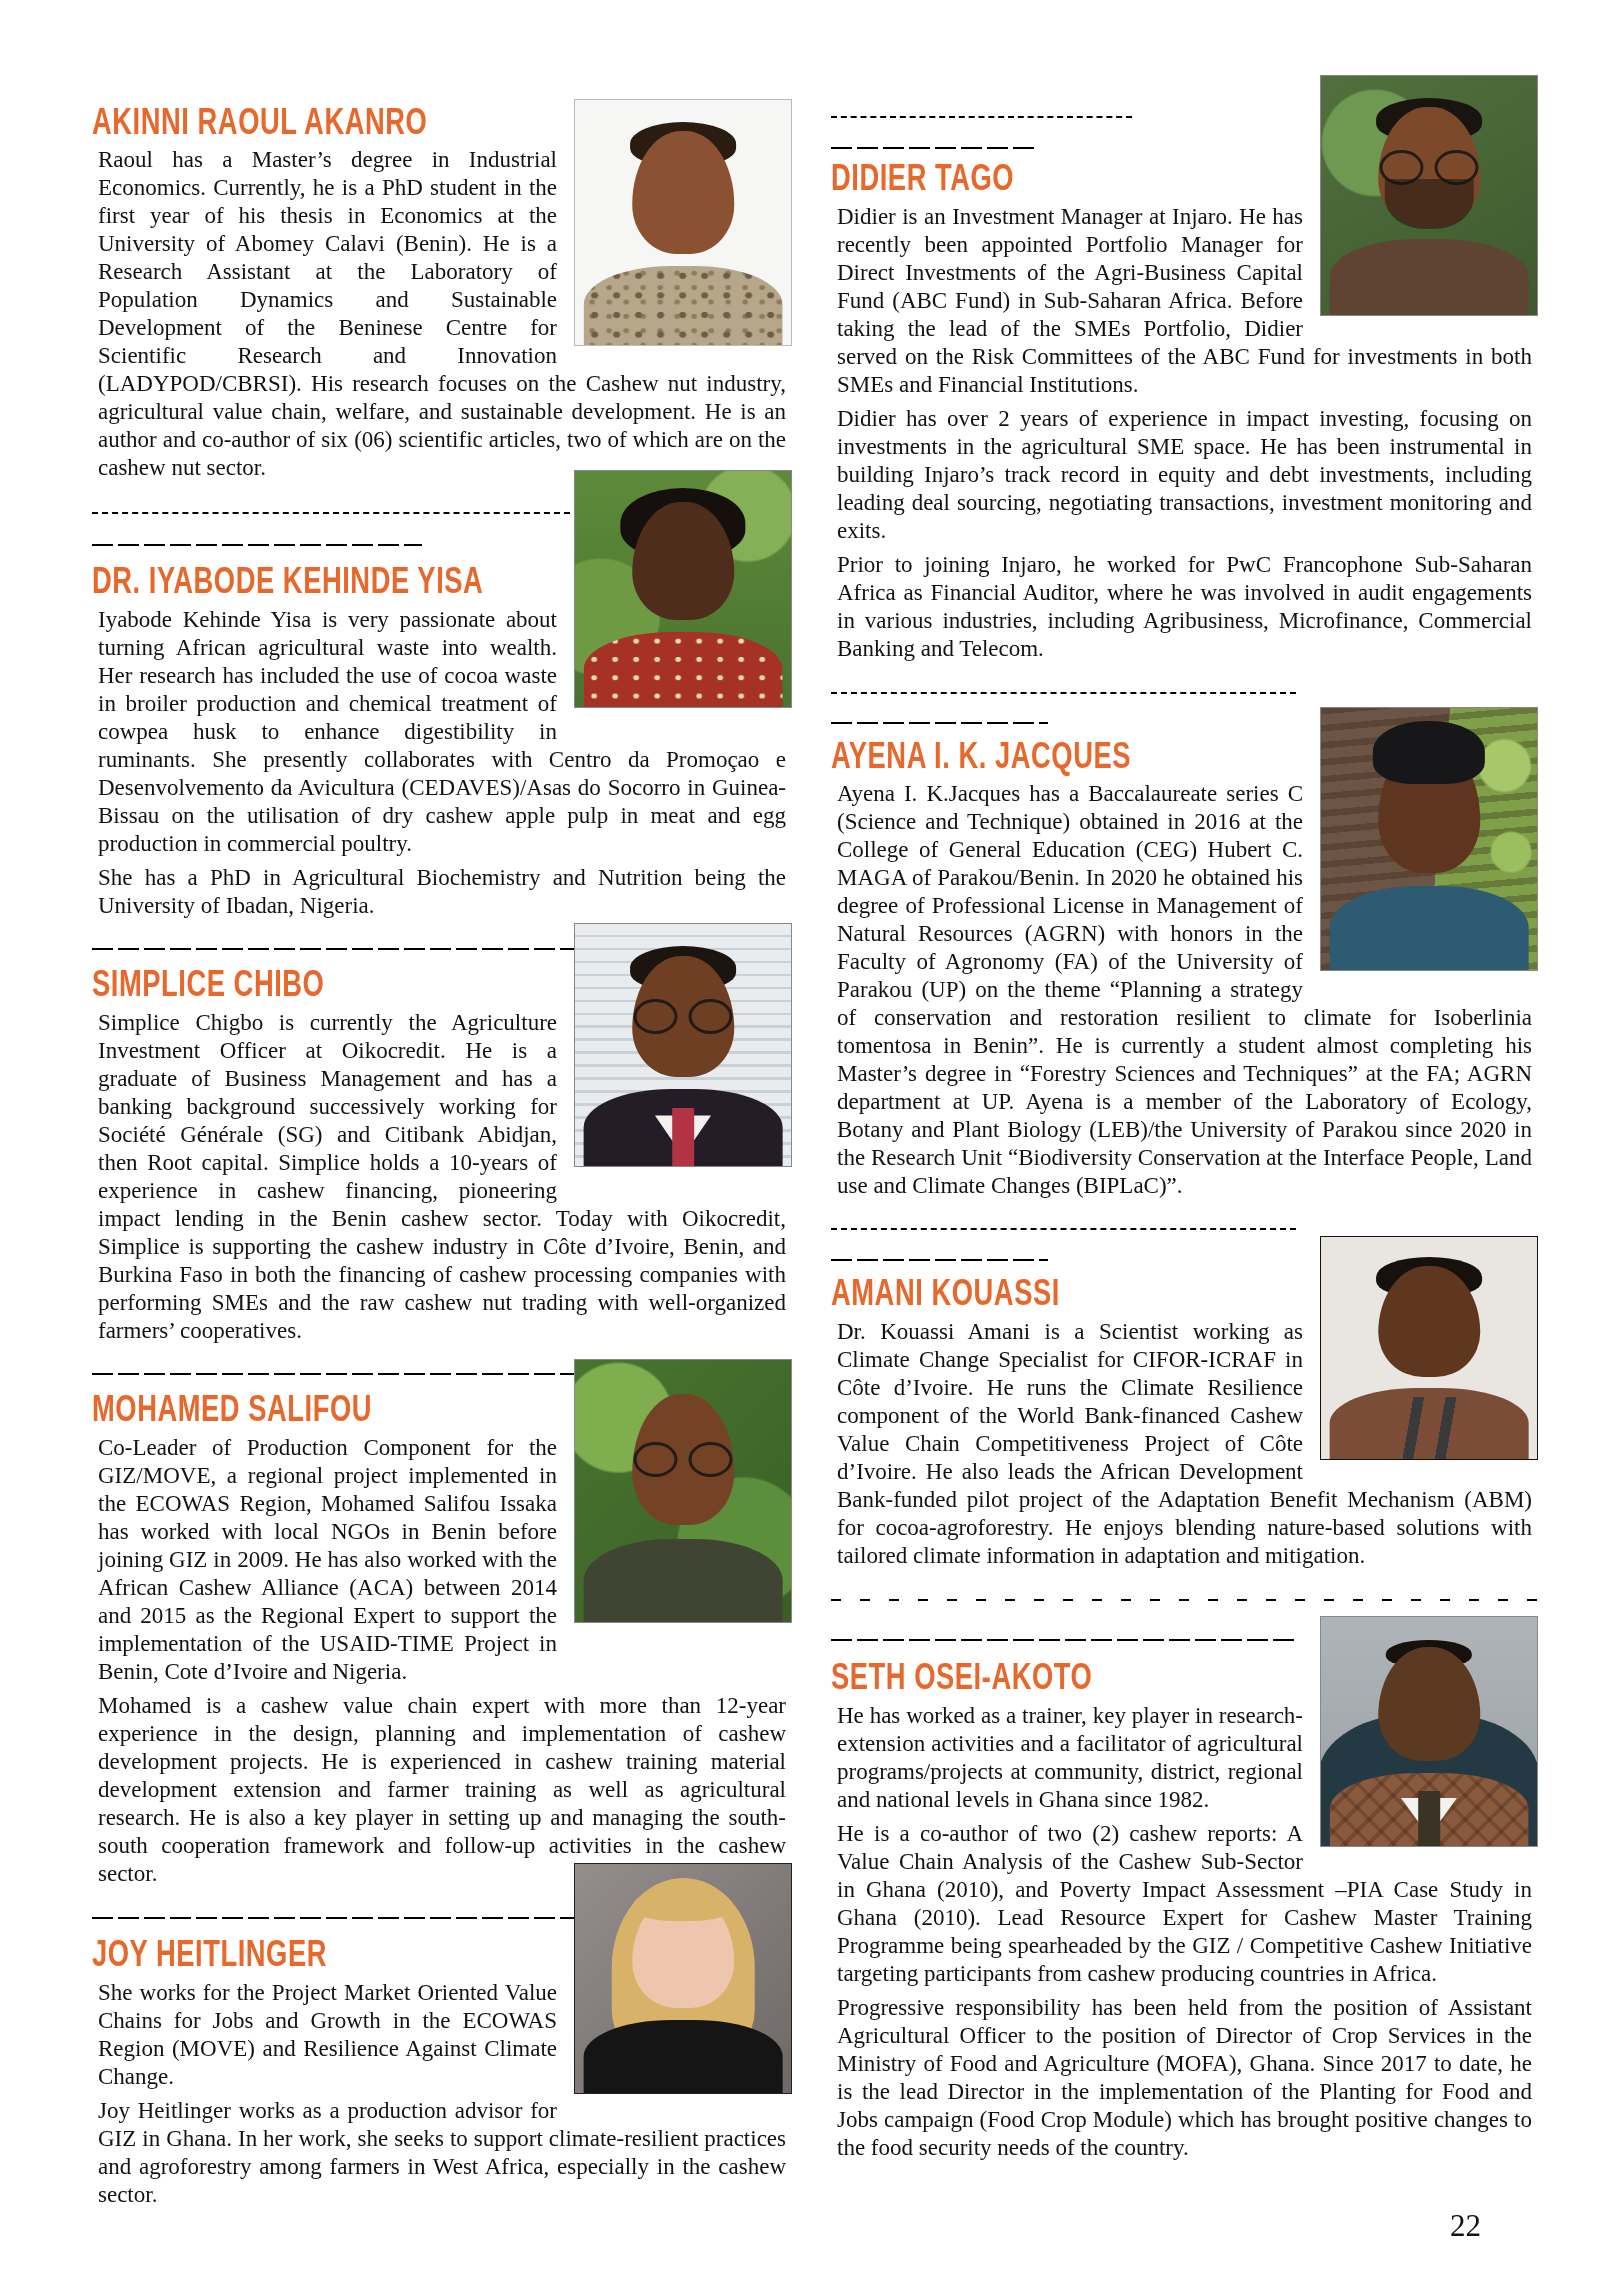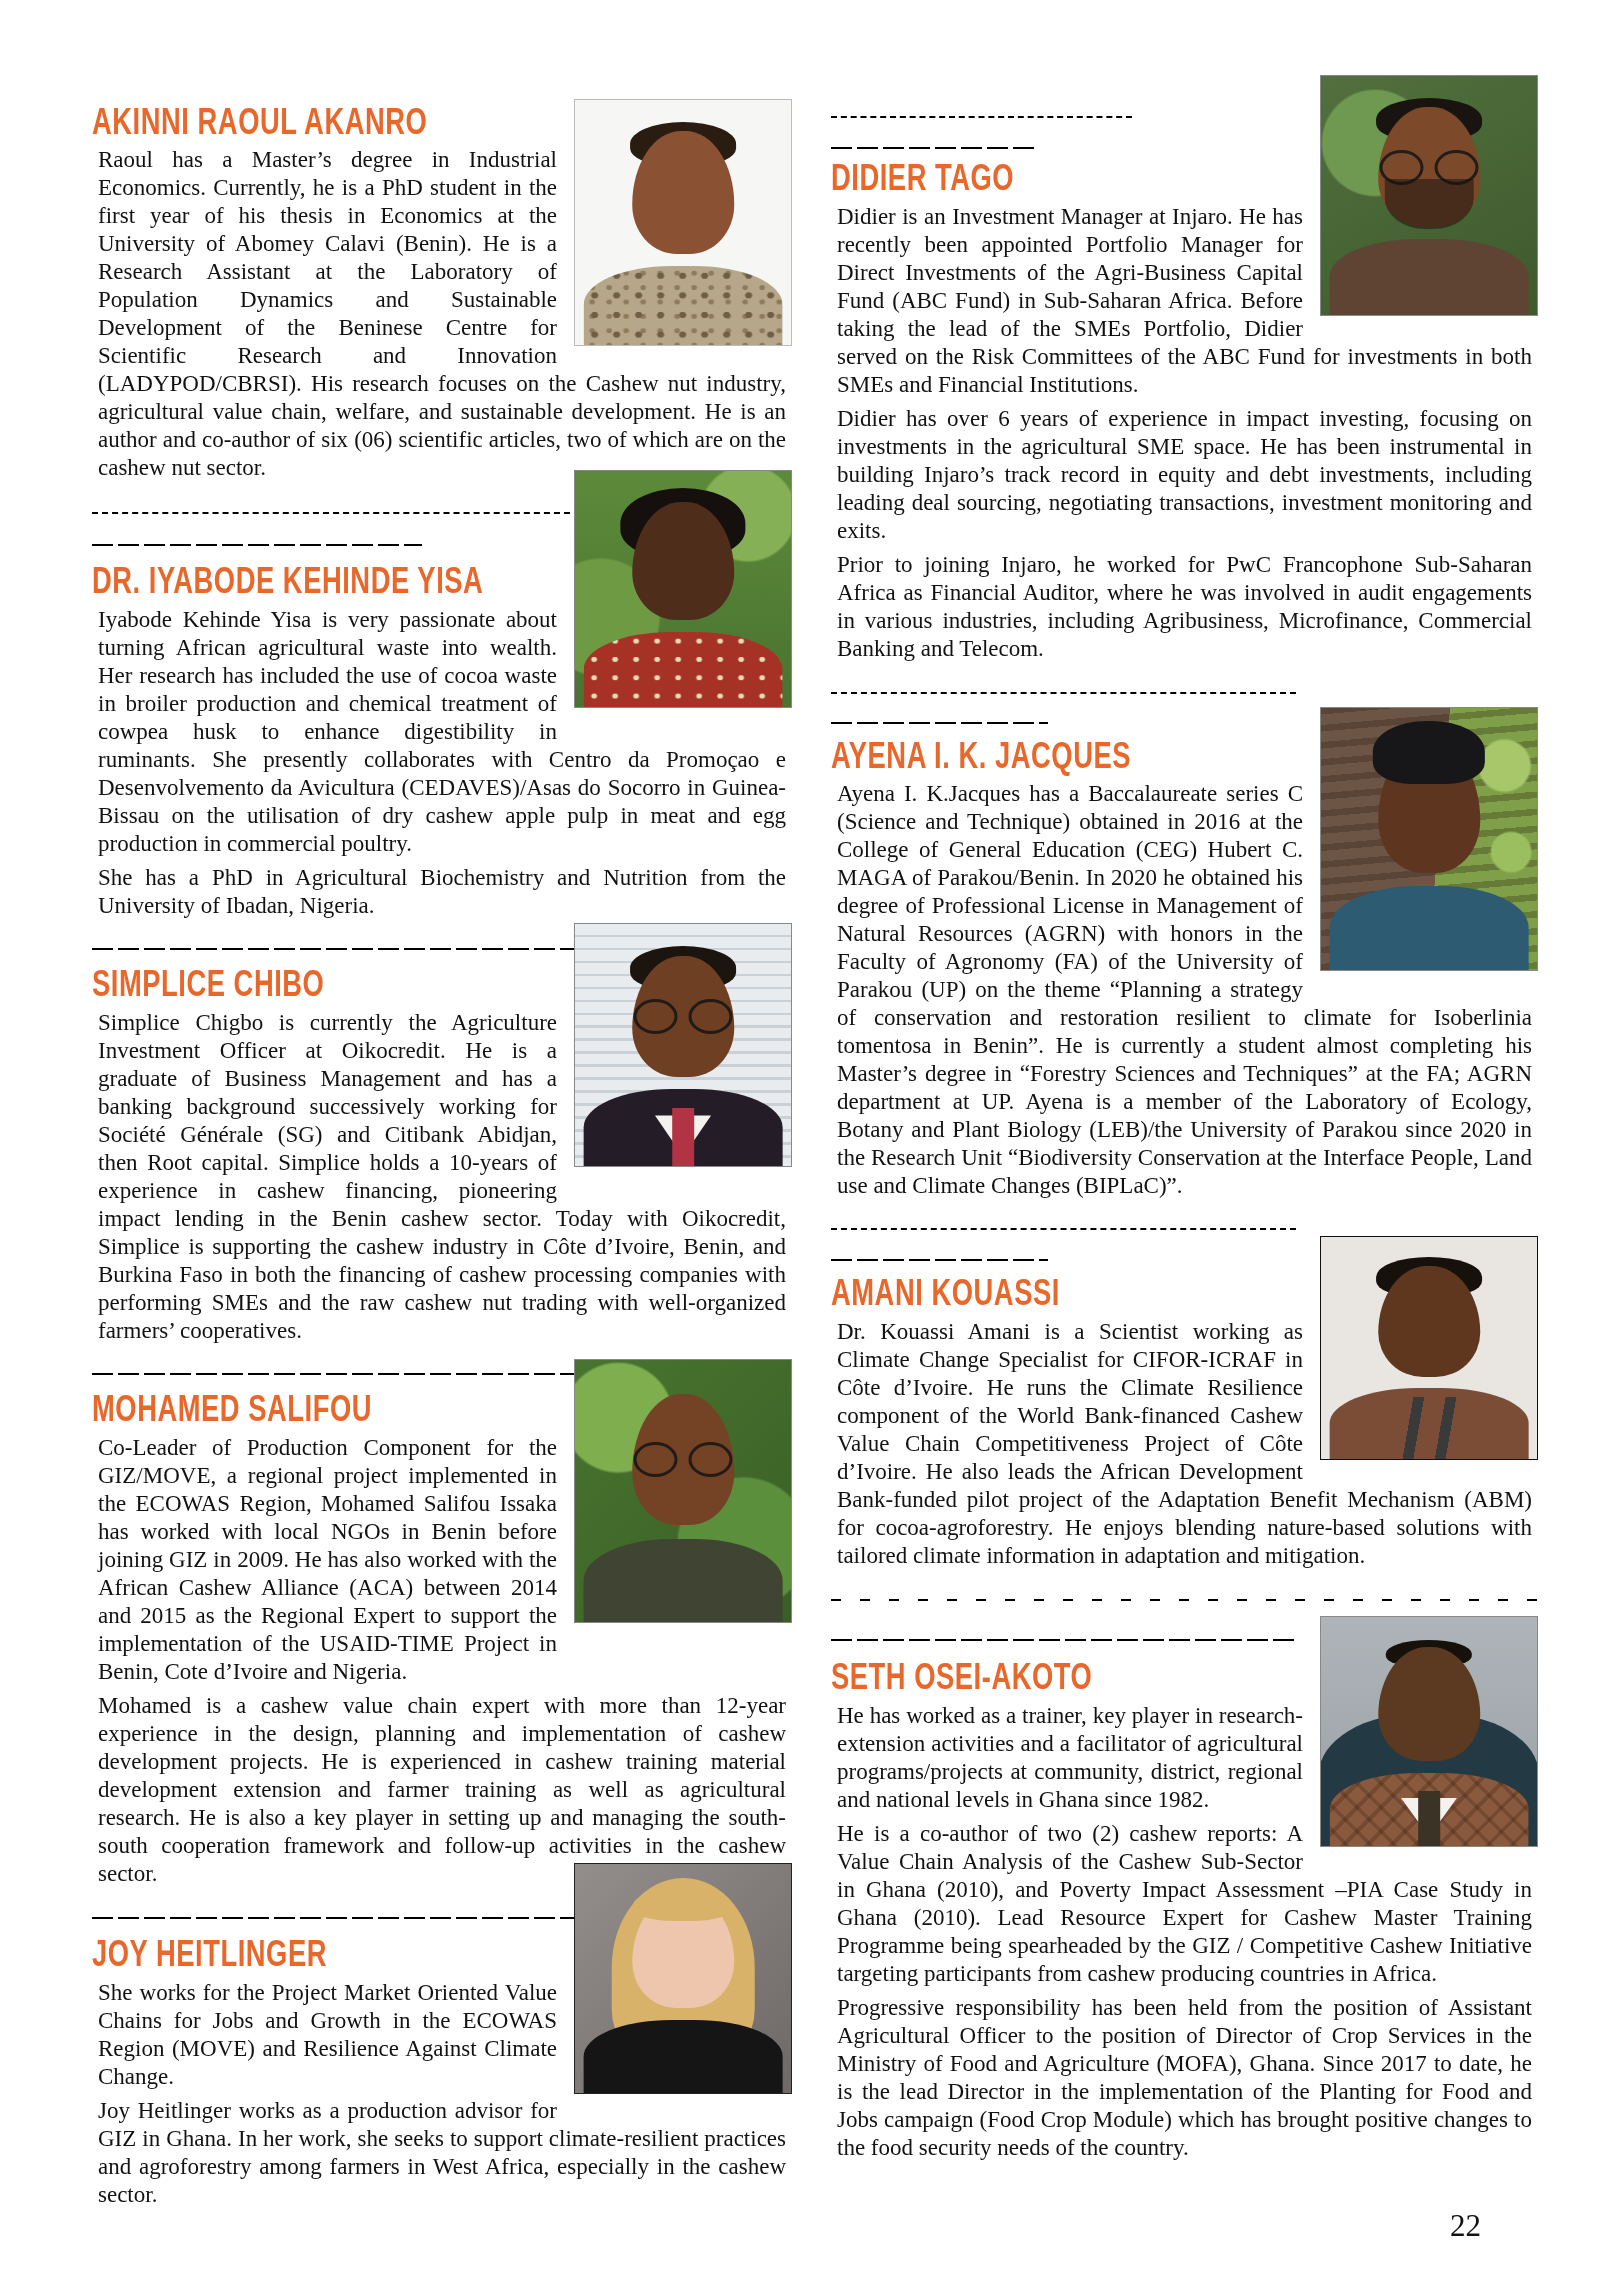--- a/index.html
+++ b/index.html
@@ -102,21 +102,21 @@
     </div>
 
     <section class="bio">
       <div class="portrait ph-iyabode" style="height:236px;margin-top:-92px;">
         <div class="hair"></div>
         <div class="head"></div>
         <div class="torso"></div>
       </div>
       <h2 class="name">DR. IYABODE KEHINDE YISA</h2>
       <p class="para">Iyabode Kehinde Yisa is very passionate about turning African agricultural waste into wealth. Her research has included the use of cocoa waste in broiler production and chemical treatment of cowpea husk to enhance digestibility in ruminants. She presently collaborates with Centro da Promoçao e Desenvolvemento da Avicultura (CEDAVES)/Asas do Socorro in Guinea-Bissau on the utilisation of dry cashew apple pulp in meat and egg production in commercial poultry.</p>
-      <p class="para">She has a PhD in Agricultural Biochemistry and Nutrition from the University of Ibadan, Nigeria.</p>
+      <p class="para">She has a PhD in Agricultural Biochemistry and Nutrition being the University of Ibadan, Nigeria.</p>
     </section>
 
     <div style="margin:27.5px 0 15.7px;">
       <div class="sep-under" style="width:700px;"></div>
     </div>
 
     <section class="bio">
       <div class="portrait ph-simplice" style="height:242px;margin-top:-42px;">
         <div class="hair"></div>
         <div class="head"></div>
@@ -172,21 +172,21 @@
     <section class="bio">
       <div class="portrait ph-didier" style="height:239px;margin-top:-84px;">
         <div class="hair"></div>
         <div class="head"></div>
         <div class="beard"></div>
         <div class="torso"></div>
         <div class="glasses"></div>
       </div>
       <h2 class="name">DIDIER TAGO</h2>
       <p class="para">Didier is an Investment Manager at Injaro. He has recently been appointed Portfolio Manager for Direct Investments of the Agri-Business Capital Fund (ABC Fund) in Sub-Saharan Africa. Before taking the lead of the SMEs Portfolio, Didier served on the Risk Committees of the ABC Fund for investments in both SMEs and Financial Institutions.</p>
-      <p class="para">Didier has over 6 years of experience in impact investing, focusing on investments in the agricultural SME space. He has been instrumental in building Injaro’s track record in equity and debt investments, including leading deal sourcing, negotiating transactions, investment monitoring and exits.</p>
+      <p class="para">Didier has over 2 years of experience in impact investing, focusing on investments in the agricultural SME space. He has been instrumental in building Injaro’s track record in equity and debt investments, including leading deal sourcing, negotiating transactions, investment monitoring and exits.</p>
       <p class="para">Prior to joining Injaro, he worked for PwC Francophone Sub-Saharan Africa as Financial Auditor, where he was involved in audit engagements in various industries, including Agribusiness, Microfinance, Commercial Banking and Telecom.</p>
     </section>
 
     <div style="margin:29px 0 13px;">
       <div class="sep-dash" style="width:465px;"></div>
       <div class="sep-under" style="width:217px;margin-top:27.5px;"></div>
     </div>
 
     <section class="bio">
       <div class="portrait ph-ayena" style="height:262px;margin-top:-30px;">

